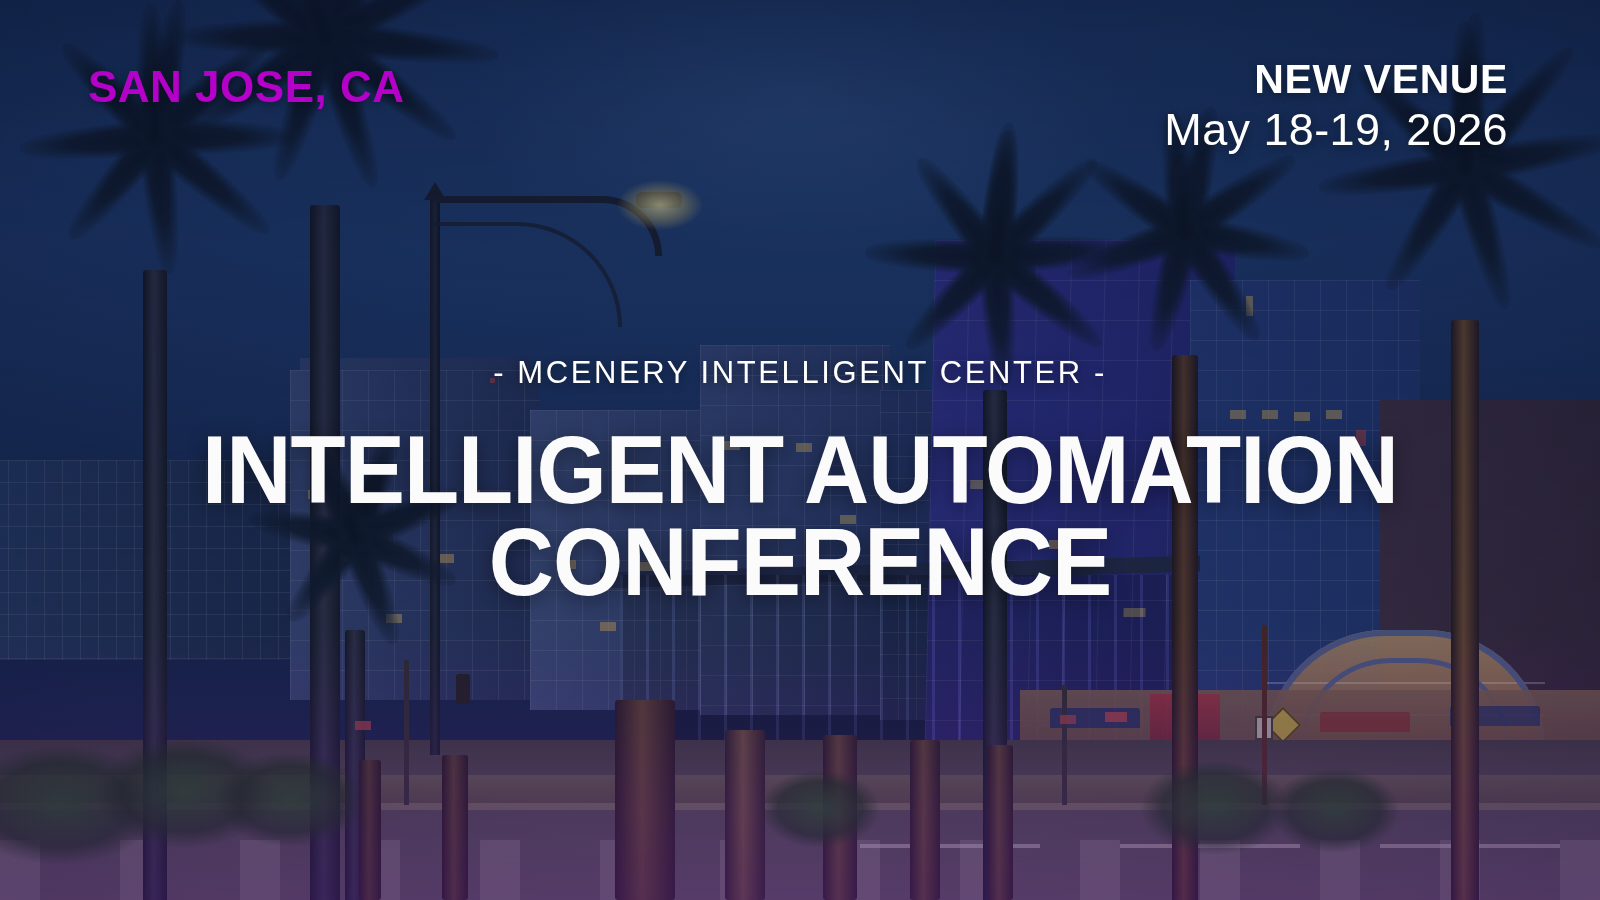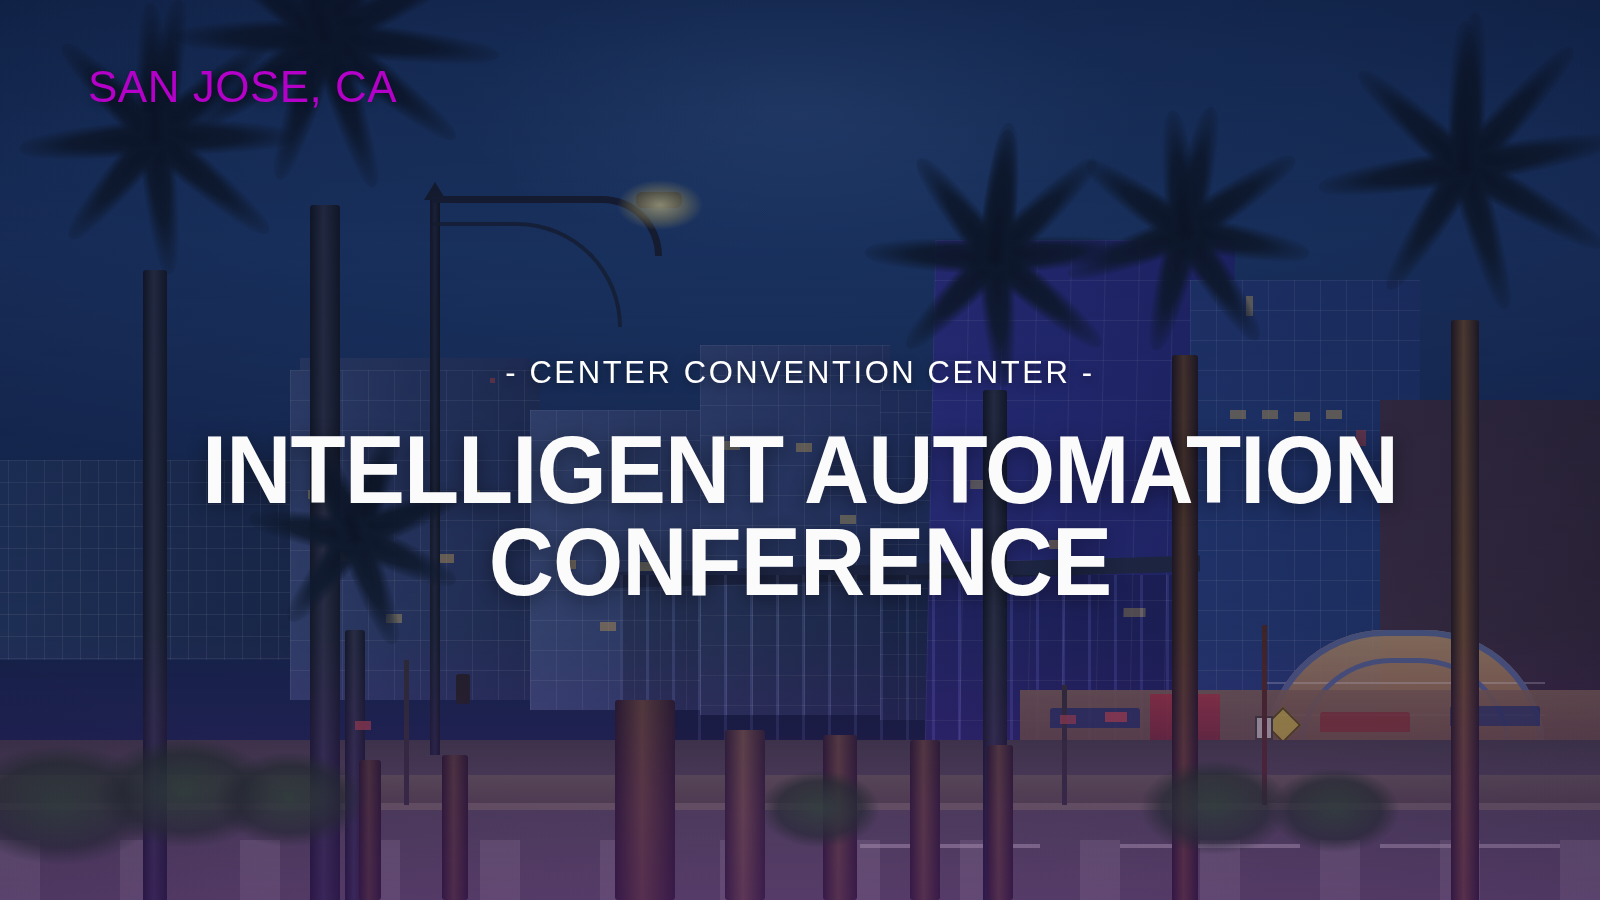--- a/index.html
+++ b/index.html
@@ -243,21 +243,21 @@
   .darken-top {
     position:absolute; inset:0;
     background:linear-gradient(180deg, rgba(10,20,46,.28) 0%, rgba(10,20,46,0) 28%);
   }
 
   
   #content { position:absolute; inset:0; }
 
   .city-tag {
     position:absolute; left:88px; top:62px;
-    font-size:44px; font-weight:400; letter-spacing:.5px;
+    font-size:44px; font-weight:700; letter-spacing:.5px;
     color:var(--magenta,#b400c8);
     text-shadow:0 2px 10px rgba(0,0,0,.35);
   }
 
   .venue-block {
     position:absolute; right:92px; top:58px;
     text-align:right; color:#ffffff;
   }
   .venue-new {
     font-size:41px; font-weight:700; letter-spacing:.6px; line-height:1.05;
@@ -516,22 +516,26 @@
     <div class="grade-blue"></div>
     <div class="grade-purple"></div>
     <div class="darken-top"></div>
     <div class="vignette"></div>
   </div>
 
   <div id="content">
 
     <div class="city-tag">SAN JOSE, CA</div>
 
-
-    <div class="venue-name">- CENTER CONVENTION CENTER -</div>
+    <div class="venue-block">
+      <div class="venue-new">NEW VENUE</div>
+      <div class="venue-date">May 18-19, 2026</div>
+    </div>
+
+    <div class="venue-name">- MCENERY INTELLIGENT CENTER -</div>
 
     <div class="title">
       <span class="ln">INTELLIGENT AUTOMATION</span>
       <span class="ln">CONFERENCE</span>
     </div>
 
 
   </div>
 </div>
 

